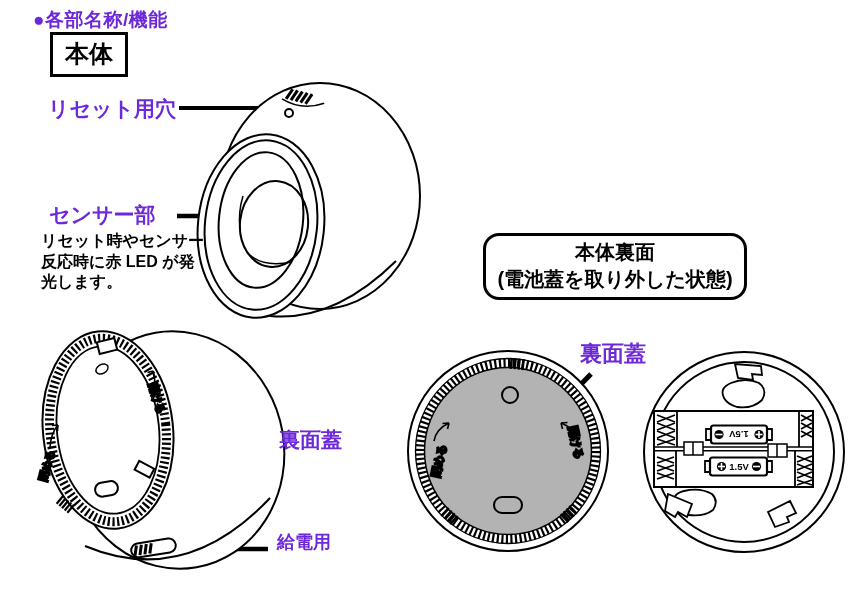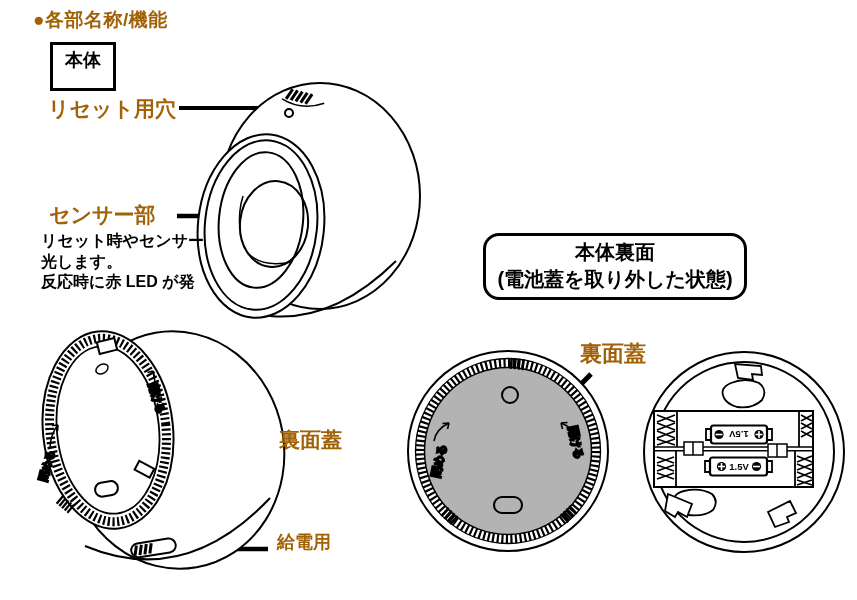--- a/index.html
+++ b/index.html
@@ -1,24 +1,24 @@
 <!DOCTYPE html>
 <html><head>
 <meta charset="utf-8">
 <style>
   html,body{margin:0;padding:0;background:#fff;}
   .stage{
     position:relative;width:857px;height:600px;background:#fff;overflow:hidden;
     font-family:"Liberation Sans","DejaVu Sans",sans-serif;color:#000;
   }
   .stage svg{position:absolute;left:0;top:0;}
-  .lbl{position:absolute;font-weight:bold;color:#a16207;white-space:nowrap;line-height:1.15;text-align:center;}
+  .lbl{position:absolute;font-weight:bold;color:#6d28d9;white-space:nowrap;line-height:1.15;text-align:center;}
   .heading{left:33px;top:9px;font-size:19px;letter-spacing:.5px;}
   .frame{position:absolute;border:3px solid #000;font-weight:bold;background:#fff;}
-  .frame.honbtai{left:50px;top:42px;padding:3px 12px 16px;font-size:18px;}
+  .frame.honbtai{left:50px;top:32px;padding:3px 12px 4px;font-size:24px;}
   .frame.rear{left:483px;top:233px;width:258px;text-align:center;font-size:20px;line-height:27px;padding:3px 0 4px;border-radius:16px;}
   .reset-lbl{left:48px;top:97px;font-size:21px;}
   .sensor-lbl{left:49px;top:203px;font-size:21px;}
   .note{position:absolute;left:41px;top:231px;font-size:16px;font-weight:700;line-height:20.5px;color:#000000;}
   .cover-lbl-left{left:279px;top:428px;font-size:21px;}
   .usb-lbl{left:277px;top:528px;font-size:18px;line-height:28px;}
   .cover-lbl-right{left:580px;top:341px;font-size:22px;}
   .svgtext{font-family:"Liberation Sans","DejaVu Sans",sans-serif;font-weight:bold;fill:#000;}
 </style>
 </head>
@@ -194,22 +194,22 @@
   <div class="lbl heading">●各部名称/機能</div>
 
   <div class="frame honbtai">本体</div>
 
   <div class="lbl reset-lbl">リセット用穴</div>
 
   <div class="lbl sensor-lbl">センサー部</div>
 
   <div class="note">
     <div>リセット時やセンサー</div>
+    <div>反応時に赤 LED が発</div>
     <div>光します。</div>
-    <div>反応時に赤 LED が発</div>
   </div>
 
   <div class="lbl cover-lbl-left">裏面蓋</div>
 
   <div class="lbl usb-lbl">
     <div>給電用</div>
   </div>
 
   <div class="frame rear">
     <div>本体裏面</div>

